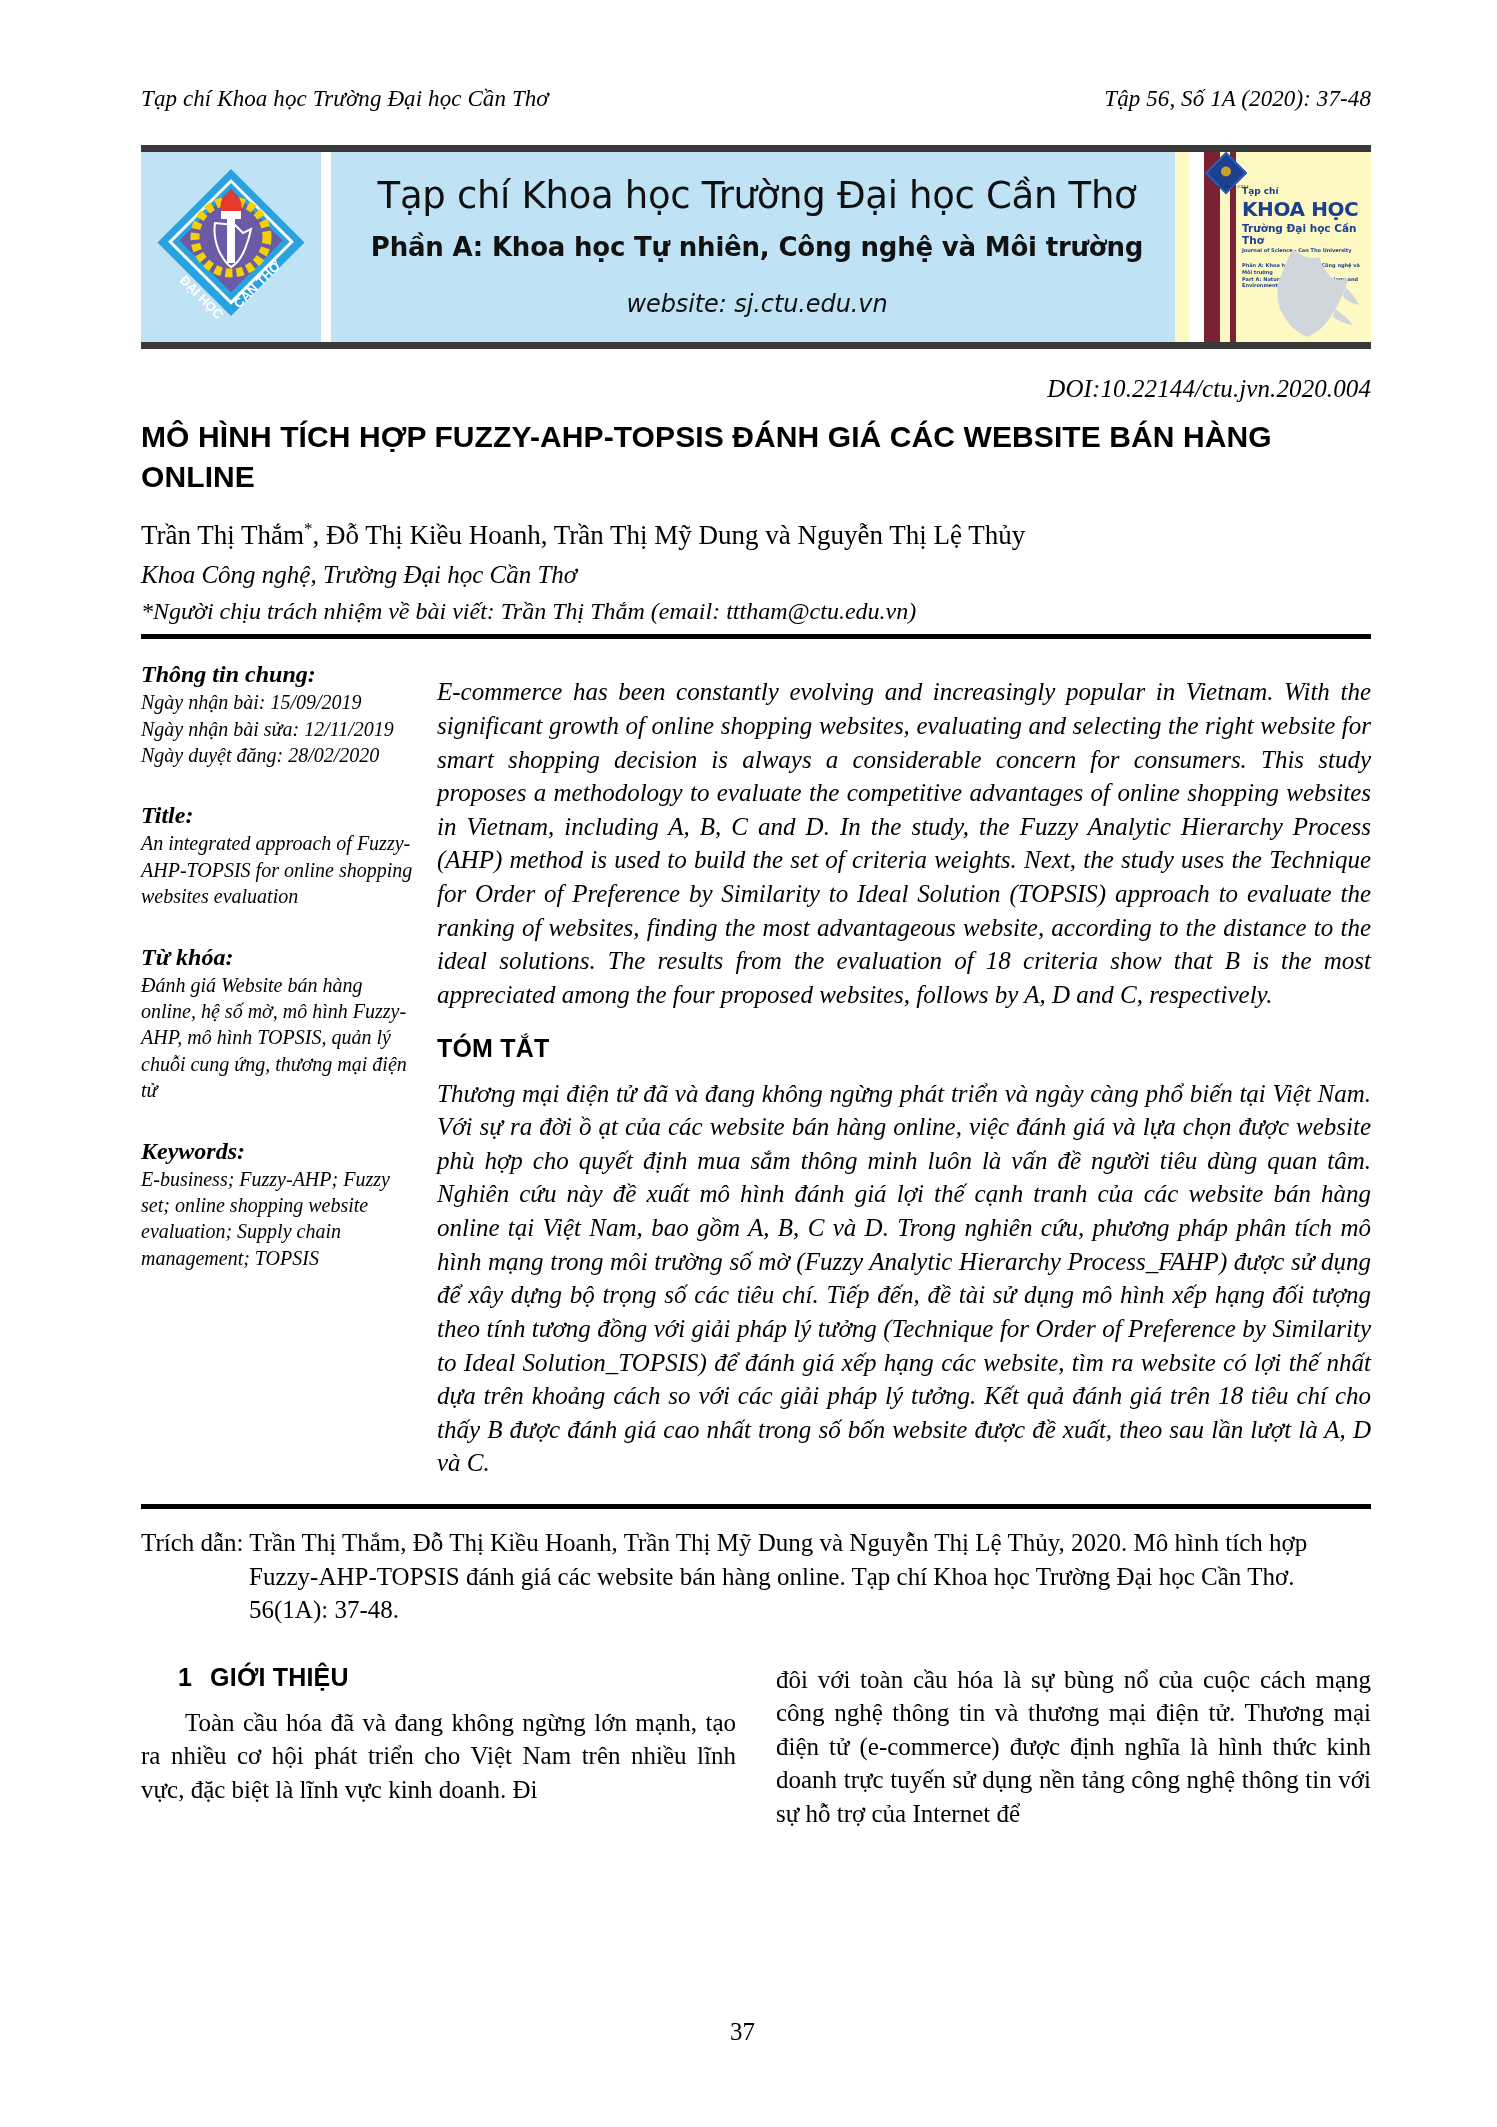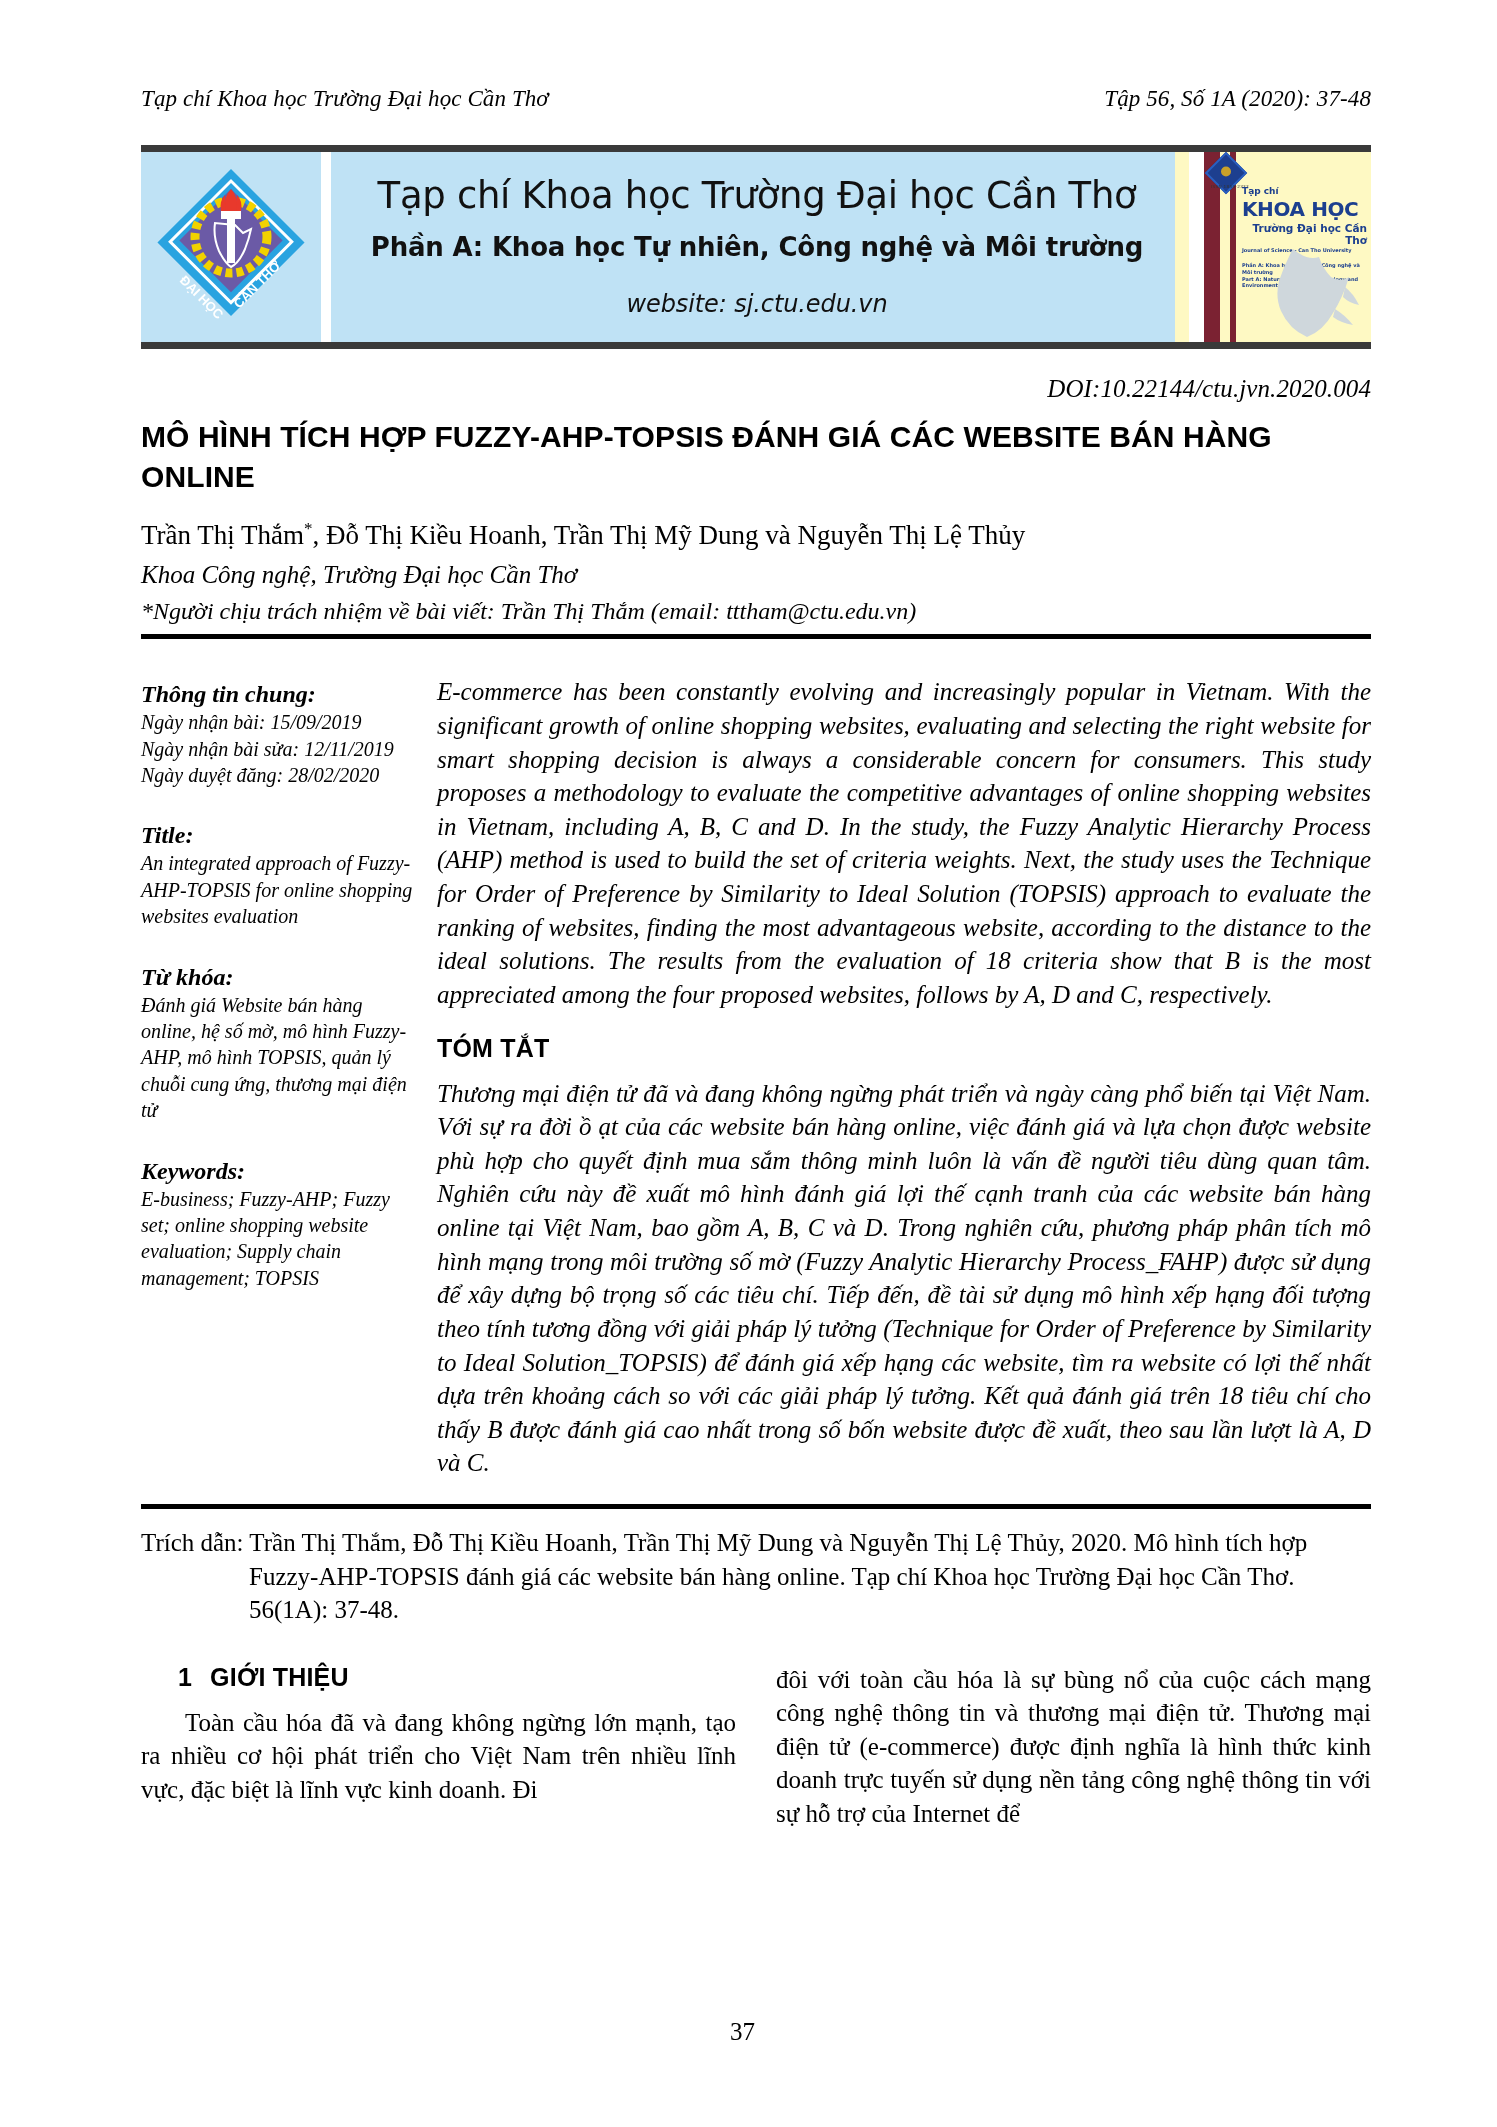--- a/index.html
+++ b/index.html
@@ -156,21 +156,21 @@
   }
   .cov .ctxt {
     position: absolute;
     left: 67px; top: 34px;
     right: 4px;
     font-family: "DejaVu Sans", "Liberation Sans", sans-serif;
     color: #1c3f8f;
   }
   .cov .c1 { font-size: 9px; font-weight: bold; }
   .cov .c2 { font-size: 20px; font-weight: bold; letter-spacing: -.4px; margin-top: 1px; }
-  .cov .c3 { font-size: 10.5px; font-weight: bold; margin-top: 1px; text-align: right; }
+  .cov .c3 { font-size: 10.5px; font-weight: bold; margin-top: 1px; }
   .cov .c4 { font-size: 5px; font-weight: bold; margin-top: 1px; }
   .cov .c5 { font-size: 5px; font-weight: bold; margin-top: 9px; line-height: 1.35; }
   .cov .map {
     position: absolute;
     left: 74px; top: 95px;
     width: 112px; height: 95px;
   }
 
   
   .doi {
@@ -218,21 +218,20 @@
   
   .absbox {
     display: flex;
     margin-top: 22px;
   }
   .leftcol {
     flex: 0 0 296px;
     width: 296px;
     padding-right: 24px;
     box-sizing: border-box;
-    margin-top: 20px;
   }
   .rightcol {
     flex: 1 1 auto;
   }
   .lc-h {
     font-style: italic;
     font-weight: bold;
     font-size: 24px;
     margin-bottom: 1px;
   }

